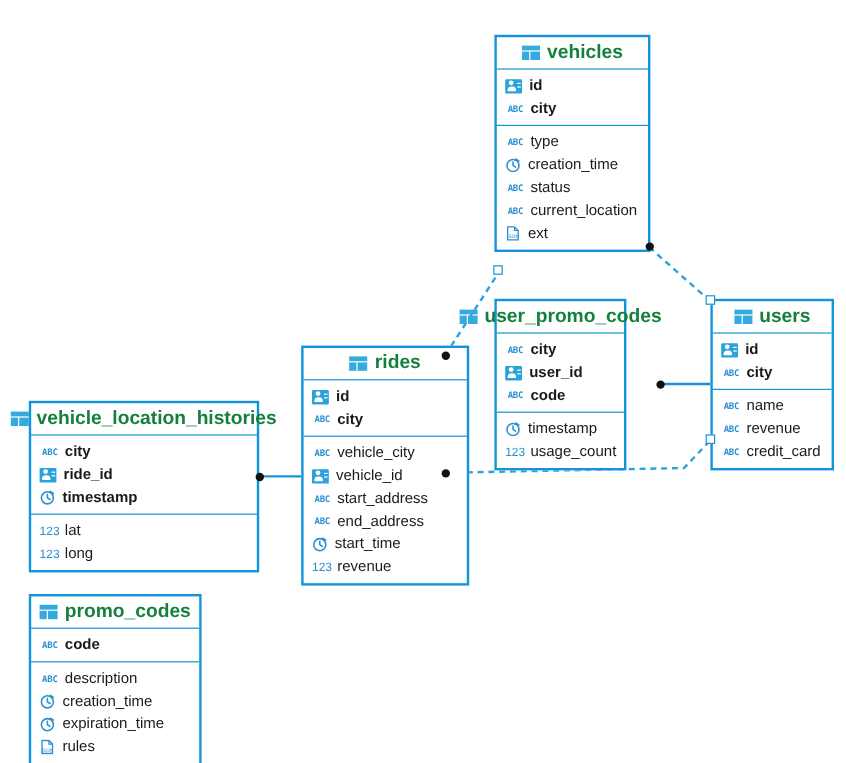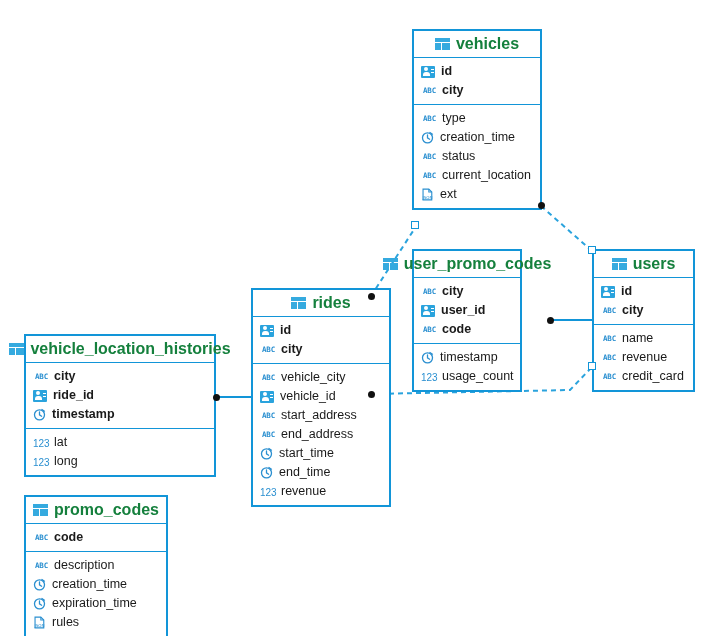--- a/index.html
+++ b/index.html
@@ -304,28 +304,20 @@
           </div>
           <div class="col">
             <span class="ic ic-clock"><svg width="13" height="13" viewBox="0 0 14 14">
                 <circle cx="7" cy="7.4" r="5.4" fill="none" stroke="#2a8fd0" stroke-width="1.4"></circle>
                 <path d="M7 4.3 V7.4 L9.3 8.9" fill="none" stroke="#2a8fd0" stroke-width="1.4" stroke-linecap="round"></path>
                 <path d="M9.6 1.6 L12.4 3.4" fill="none" stroke="#2a8fd0" stroke-width="1.3" stroke-linecap="round"></path>
               </svg></span>
             <span>start_time</span>
           </div>
           <div class="col">
-            <span class="ic ic-clock"><svg width="13" height="13" viewBox="0 0 14 14">
-                <circle cx="7" cy="7.4" r="5.4" fill="none" stroke="#2a8fd0" stroke-width="1.4"></circle>
-                <path d="M7 4.3 V7.4 L9.3 8.9" fill="none" stroke="#2a8fd0" stroke-width="1.4" stroke-linecap="round"></path>
-                <path d="M9.6 1.6 L12.4 3.4" fill="none" stroke="#2a8fd0" stroke-width="1.3" stroke-linecap="round"></path>
-              </svg></span>
-            <span>end_time</span>
-          </div>
-          <div class="col">
             <span class="ic ic-num">123</span>
             <span>revenue</span>
           </div>
         </div>
       </div>
       <div class="table" style="left: 24px; top: 334px; width: 192px;">
         <div class="tbl-header">
           <span class="ic ic-table">
             <i class="bar"></i>
             <i class="c1"></i>

